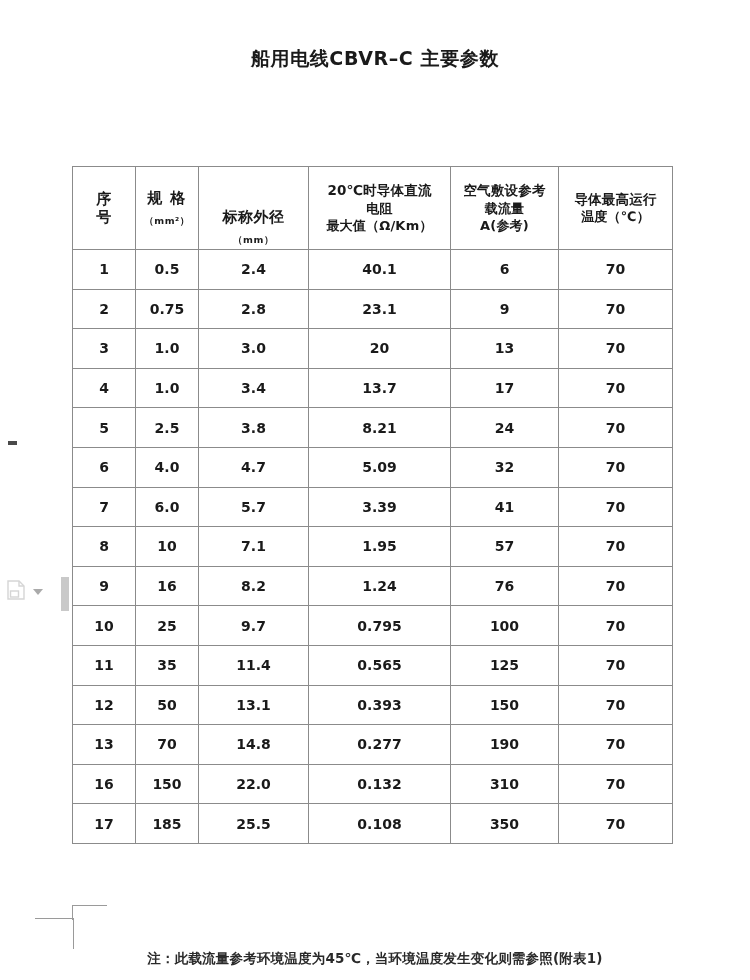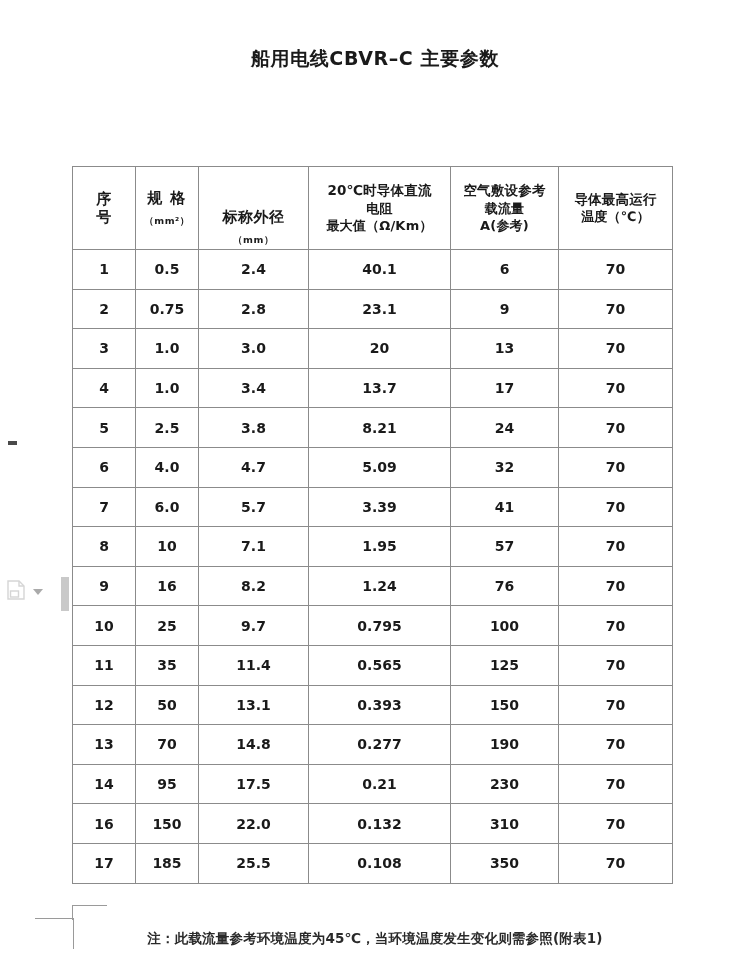--- a/index.html
+++ b/index.html
@@ -112,21 +112,21 @@
     font-size: 15px;
     line-height: 1.22;
     letter-spacing: 0.5px;
   }
 
   
   .note {
     position: absolute;
     left: 0;
     right: 0;
-    top: 930px;
+    top: 950px;
     text-align: center;
     font-size: 13.5px;
     font-weight: 700;
     color: #2a2a2a;
     letter-spacing: 0.2px;
   }
 
   
   .artifact-dash {
     position: absolute;
@@ -328,28 +328,20 @@
           </tr>
           <tr>
             <td>13</td>
             <td>70</td>
             <td>14.8</td>
             <td>0.277</td>
             <td>190</td>
             <td>70</td>
           </tr>
           <tr>
-            <td>14</td>
-            <td>95</td>
-            <td>17.5</td>
-            <td>0.21</td>
-            <td>230</td>
-            <td>70</td>
-          </tr>
-          <tr>
             <td>16</td>
             <td>150</td>
             <td>22.0</td>
             <td>0.132</td>
             <td>310</td>
             <td>70</td>
           </tr>
           <tr>
             <td>17</td>
             <td>185</td>

